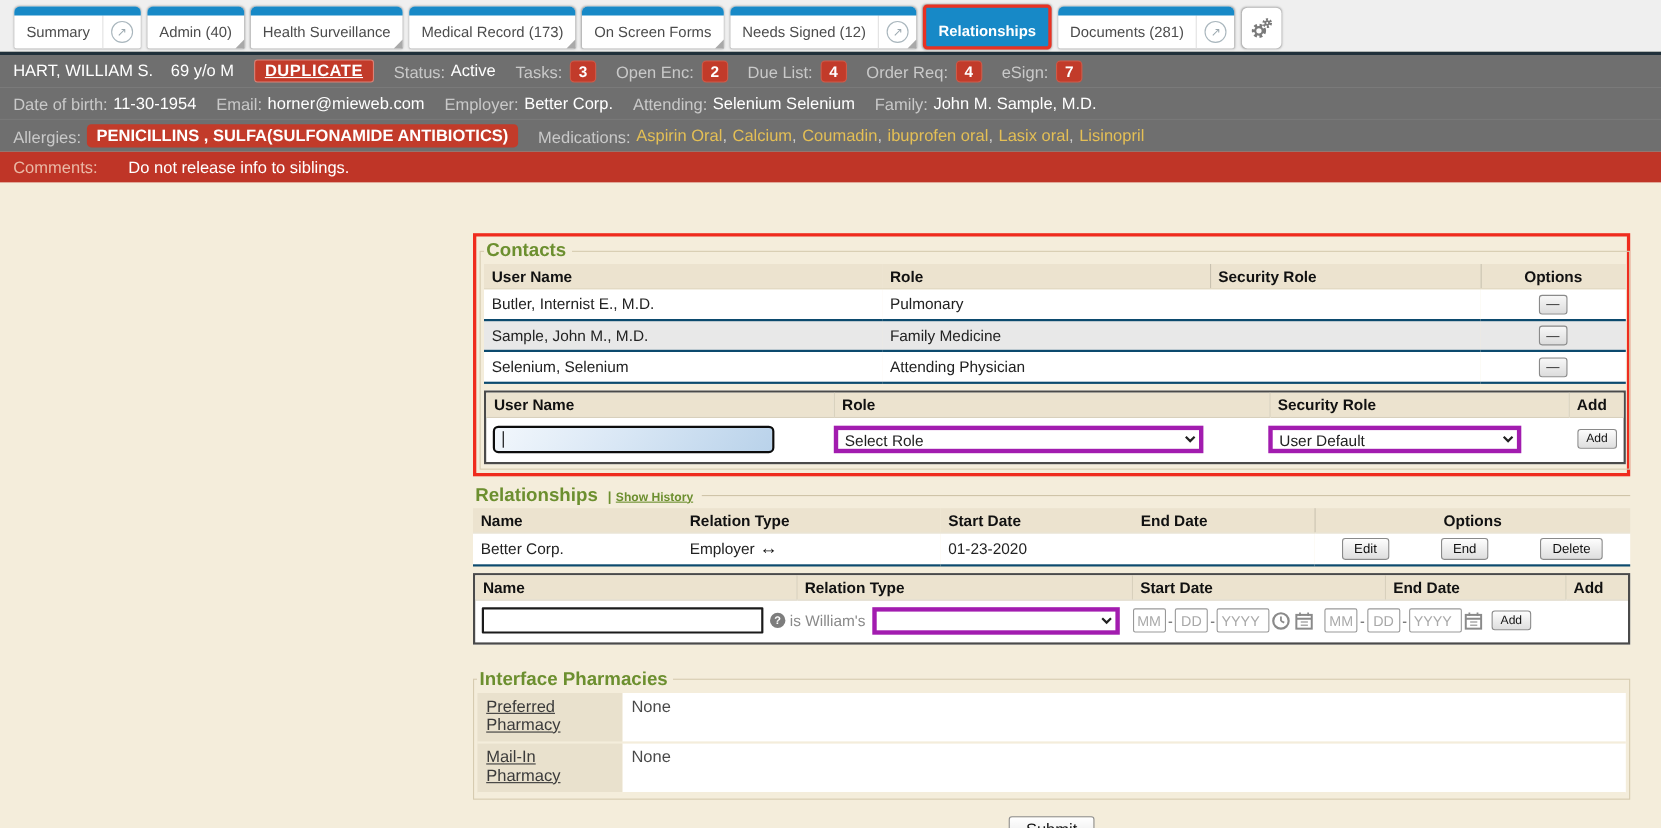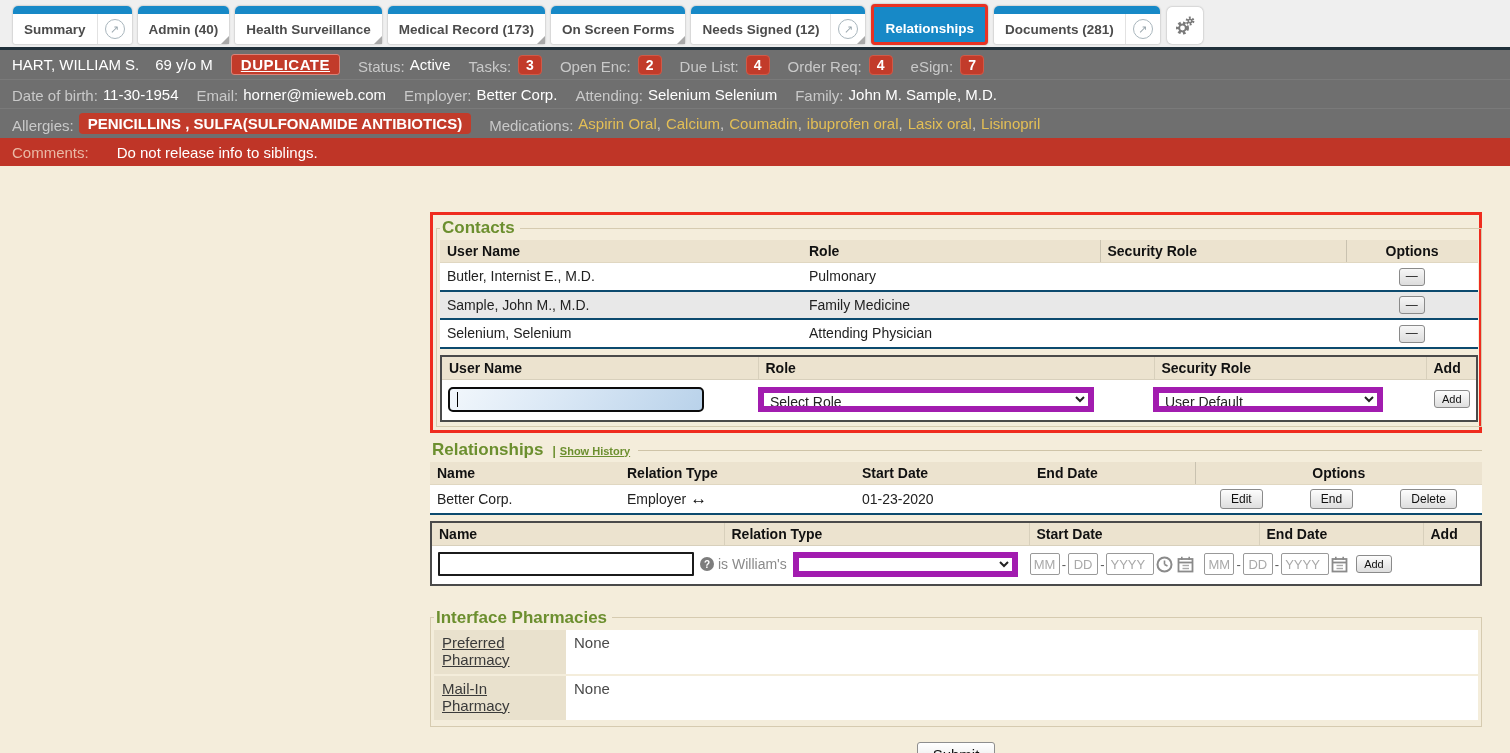--- a/index.html
+++ b/index.html
@@ -5,21 +5,21 @@
   * { box-sizing: border-box; margin: 0; padding: 0; }
   html,body { width:1510px; height:753px; overflow:hidden; font-family:"Liberation Sans", sans-serif; background:#f4eddb; }
 
   
   .tabbar { background:#efefef; height:47px; display:flex; align-items:flex-start; padding-left:10px; }
   .tabbar-underline { height:3px; background:#20303a; }
   .tab { position:relative; margin:6px 3px 0 3px; height:38px; padding-top:8px; background:#fff;
          border-radius:5px 5px 2px 2px; display:flex; align-items:stretch;
          box-shadow:0 0 2px rgba(0,0,0,.35); cursor:pointer; }
   .tab::before { content:""; position:absolute; top:0; left:0; right:0; height:8px; background:#1789c7; border-radius:5px 5px 0 0; }
-  .tab-label { display:flex; align-items:center; padding:0 11px; font-size:13.5px; color:#4c4c4c; white-space:nowrap;font-weight:bold; }
+  .tab-label { display:flex; align-items:center; padding:0 11px; font-size:13.5px; color:#4c4c4c; white-space:nowrap; }
   .tab.fold .tab-label::after { content:""; position:absolute; bottom:0; right:0; border-left:8px solid transparent; border-bottom:8px solid #a9a9a9; }
   .tab-iconseg { display:flex; align-items:center; padding:0 7px; border-left:1px solid #e2e2e2; }
   .circle-icon { display:inline-flex; width:20px; height:20px; border:1px solid #a9b6bd; border-radius:50%;
                  align-items:center; justify-content:center; color:#9aa7ae; font-size:11px; background:#fff; }
   .tab.selected { background:#1789c7; border:3px solid #e93223; margin-top:4px; height:41px; padding-top:7px; border-radius:4px; }
   .tab.selected::before { display:none; }
   .tab.selected .tab-label { color:#fff; font-weight:bold; }
   .tool-btn { margin:7px 3px 0 4px; width:36px; height:37px; background:#fff; border-radius:5px;
               box-shadow:0 0 2px rgba(0,0,0,.35); display:flex; align-items:center; justify-content:center; cursor:pointer; }
 
@@ -72,21 +72,21 @@
   .subtable th.sep { border-left:1px solid #d8d0bc; }
   .controls-row { display:flex; align-items:center; padding:7px 6px 8px 6px; }
 
   .focus-input-wrap { position:relative; display:inline-block; }
   .focus-input { width:256px; height:25px; border:2px solid #0c0c0c; border-radius:5px;
                  background:linear-gradient(125deg,#f2f7fc 0%,#d9e7f5 45%,#b9d2ea 100%); outline:none; padding-left:8px; font-size:14px; }
   .caret { position:absolute; left:9px; top:5px; width:1px; height:15px; background:#000; }
 
   .plain-input { height:24px; border:2px solid #1b1b1b; border-radius:1px; background:#fff; padding-left:6px; font-size:14px; outline:none; }
 
-  select.ctl { height:25px; border:6px solid #a21caf; background:#fff; font-size:14px; color:#222; padding:0 2px; }
+  select.ctl { height:25px; border:4px solid #a21caf; background:#fff; font-size:14px; color:#222; padding:0 2px; }
 
   .small-btn { font-size:11px; padding:2px 7px; border:1px solid #8a8a8a; border-radius:3px;
                background:linear-gradient(#fdfdfd,#dedede); color:#111; cursor:pointer; }
   .opt-btn { font-size:12px; padding:2px 10px; border:1px solid #8a8a8a; border-radius:3px;
              background:linear-gradient(#fdfdfd,#dedede); color:#111; cursor:pointer; }
 
   .date-input { height:22px; border:1px solid #999; border-radius:2px; font-size:13px; padding:0 3px; color:#333; }
   .date-input::placeholder { color:#a9a9a9; }
   .di-mm { width:30px; } .di-dd { width:30px;text-align:center; } .di-yy { width:48px; }
   .dash { color:#555; margin:0 2px; font-size:13px; }

